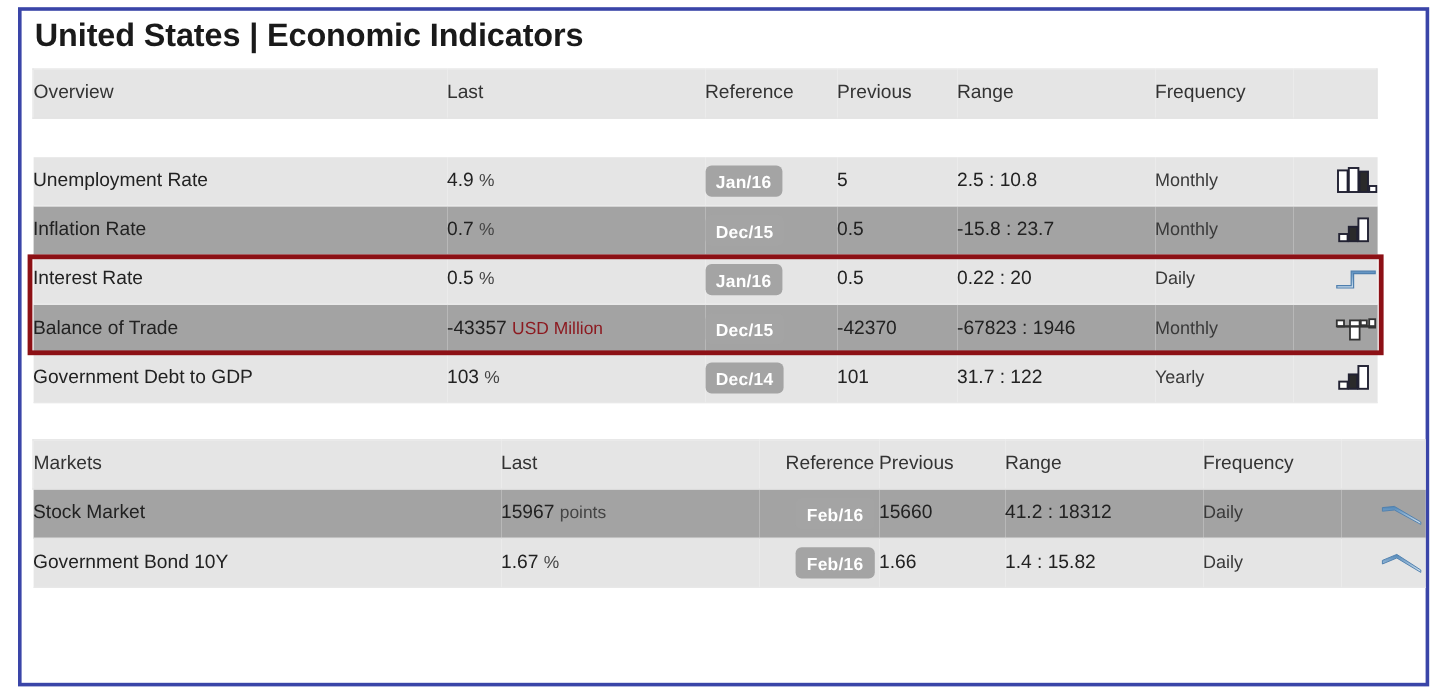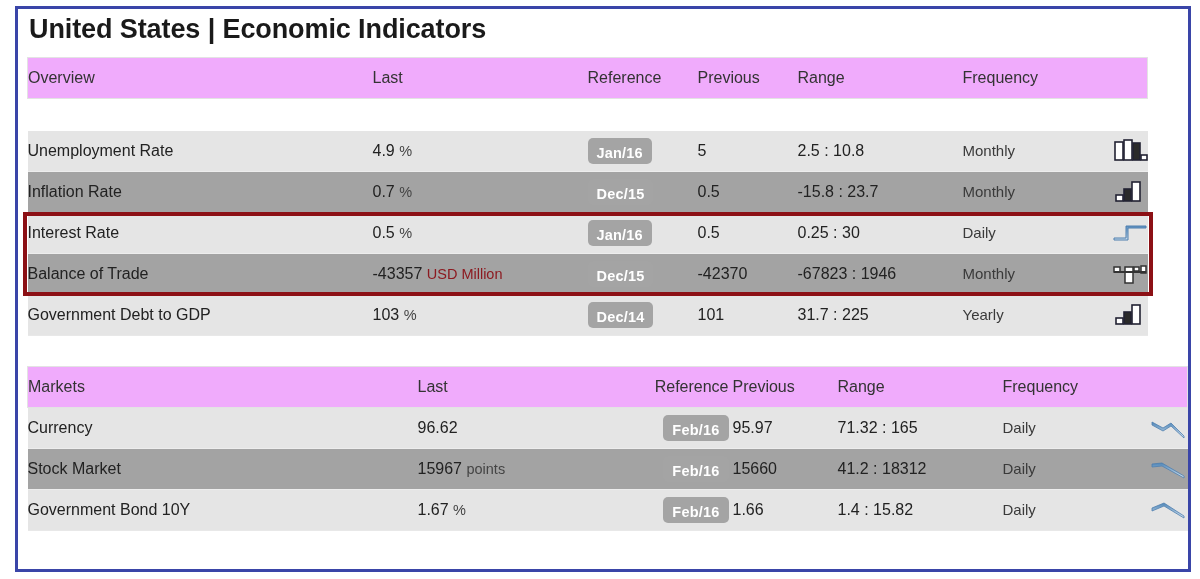--- a/index.html
+++ b/index.html
@@ -43,21 +43,21 @@
     border-collapse: collapse;
     table-layout: fixed;
   }
   table.t td, table.t th {
     padding: 0;
     vertical-align: middle;
     font-weight: normal;
   }
 
   .hdr-row td {
-    background: #f0abfc;
+    background: #e5e5e5;
     border-top: 1px solid #e3e3e3;
     border-bottom: 1px solid #e3e3e3;
     height: 41px;
     font-size: 16px;
     color: #333;
     white-space: nowrap;
   }
   .hdr-row td:first-child { border-left: 1px solid #e3e3e3; }
   .hdr-row td:last-child  { border-right: 1px solid #e3e3e3; }
 
@@ -178,21 +178,21 @@
         <rect x="2" y="15" width="7" height="6" fill="#ffffff" stroke="#223" stroke-width="1.6"></rect>
         <rect x="10" y="9" width="7" height="12" fill="#2a2a2a" stroke="#223" stroke-width="1.6"></rect>
         <rect x="18" y="2" width="8" height="19" fill="#ffffff" stroke="#223" stroke-width="1.6"></rect>
       </svg></td>
             </tr>
             <tr class="d-row">
               <td class="c-name">Interest Rate</td>
               <td class="c-last">0.5 <span class="unit">%</span></td>
               <td class="c-ref" style=""><span class="badge">Jan/16</span></td>
               <td class="c-prev">0.5</td>
-              <td class="c-range">0.25 : 30</td>
+              <td class="c-range">0.22 : 20</td>
               <td class="c-freq"><span class="freq-txt">Daily</span></td>
               <td class="c-chart"><svg class="ico" width="36" height="24" viewBox="0 0 36 24">
         <defs>
                     <linearGradient id="sg" x1="0" y1="0" x2="0" y2="1">
           <stop offset="0" stop-color="#5b8fc0"></stop>
                       <stop offset="1" stop-color="#cfe0ee"></stop>
         </linearGradient>
                   </defs>
         <path d="M2,19 L2,17 L14,17 L14,5 L34,5 L34,7 L16,7 L16,19 Z" fill="url(#sg)" stroke="#4f7fae" stroke-width="1"></path>
       </svg></td>
@@ -210,21 +210,21 @@
         <rect x="22" y="6" width="5" height="4" fill="#ffffff" stroke="#333" stroke-width="1.5"></rect>
         <rect x="29" y="5" width="5" height="7" fill="#ffffff" stroke="#333" stroke-width="1.5"></rect>
         <rect x="2" y="10" width="32" height="2" fill="#333"></rect>
       </svg></td>
             </tr>
             <tr class="d-row">
               <td class="c-name">Government Debt to GDP</td>
               <td class="c-last">103 <span class="unit">%</span></td>
               <td class="c-ref" style=""><span class="badge">Dec/14</span></td>
               <td class="c-prev">101</td>
-              <td class="c-range">31.7 : 225</td>
+              <td class="c-range">31.7 : 122</td>
               <td class="c-freq"><span class="freq-txt">Yearly</span></td>
               <td class="c-chart"><svg class="ico" width="34" height="24" viewBox="0 0 34 24">
         <rect x="2" y="15" width="7" height="6" fill="#ffffff" stroke="#223" stroke-width="1.6"></rect>
         <rect x="10" y="9" width="7" height="12" fill="#2a2a2a" stroke="#223" stroke-width="1.6"></rect>
         <rect x="18" y="2" width="8" height="19" fill="#ffffff" stroke="#223" stroke-width="1.6"></rect>
       </svg></td>
             </tr>
           </tbody>
       </table>
       <div class="hl-box" id="hl-overview" style="left: -4.5px; top: 154.5px; width: 1130px; height: 84px;"></div>
@@ -248,37 +248,20 @@
             <td class="c-name" style="font-weight:normal;font-size:16px;color:#333;">Markets</td>
             <td class="c-last">Last</td>
             <td class="c-ref" style="text-align:right;padding-right:4px;">Reference</td>
             <td class="c-prev">Previous</td>
             <td class="c-range">Range</td>
             <td class="c-freq">Frequency</td>
             <td></td>
           </tr>
         </tbody>
         <tbody id="markets-body">
-            <tr class="d-row">
-              <td class="c-name">Currency</td>
-              <td class="c-last">96.62</td>
-              <td class="c-ref" style="text-align:right;padding-right:4px;"><span class="badge">Feb/16</span></td>
-              <td class="c-prev">95.97</td>
-              <td class="c-range">71.32 : 165</td>
-              <td class="c-freq"><span class="freq-txt">Daily</span></td>
-              <td class="c-chart"><svg class="ico" width="38" height="24" viewBox="0 0 38 24">
-        <defs>
-                    <linearGradient id="sd" x1="0" y1="0" x2="0" y2="1">
-          <stop offset="0" stop-color="#4f86b8"></stop>
-                      <stop offset="1" stop-color="#d5e4f0"></stop>
-        </linearGradient>
-                  </defs>
-        <path d="M2,6 L13,12 L21,7 L34,20 L34,22 L21,10 L13,15 L2,9 Z" fill="url(#sd)" stroke="#4f7fae" stroke-width="0.8"></path>
-      </svg></td>
-            </tr>
             <tr class="d-row alt">
               <td class="c-name">Stock Market</td>
               <td class="c-last">15967 <span class="unit">points</span></td>
               <td class="c-ref" style="text-align:right;padding-right:4px;"><span class="badge">Feb/16</span></td>
               <td class="c-prev">15660</td>
               <td class="c-range">41.2 : 18312</td>
               <td class="c-freq"><span class="freq-txt">Daily</span></td>
               <td class="c-chart"><svg class="ico" width="38" height="24" viewBox="0 0 38 24">
         <defs>
                     <linearGradient id="sl" x1="0" y1="0" x2="0" y2="1">

